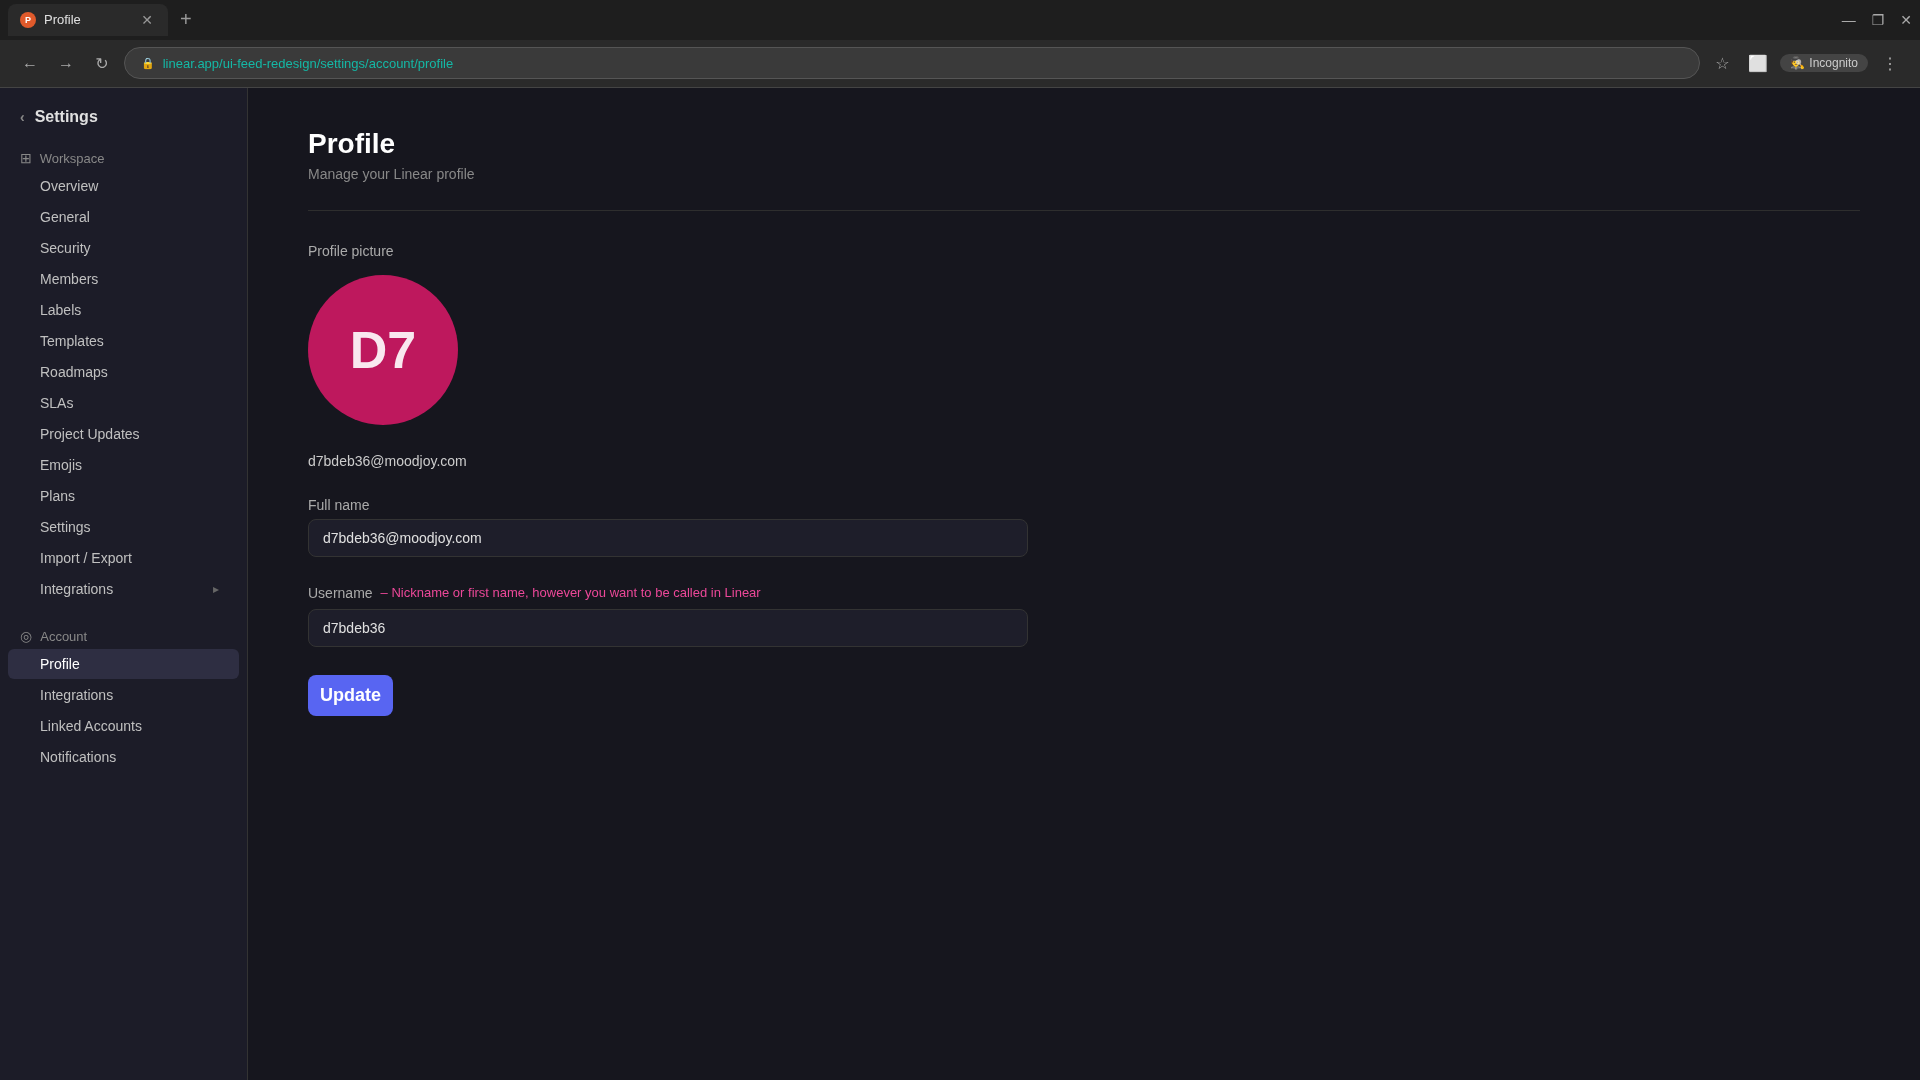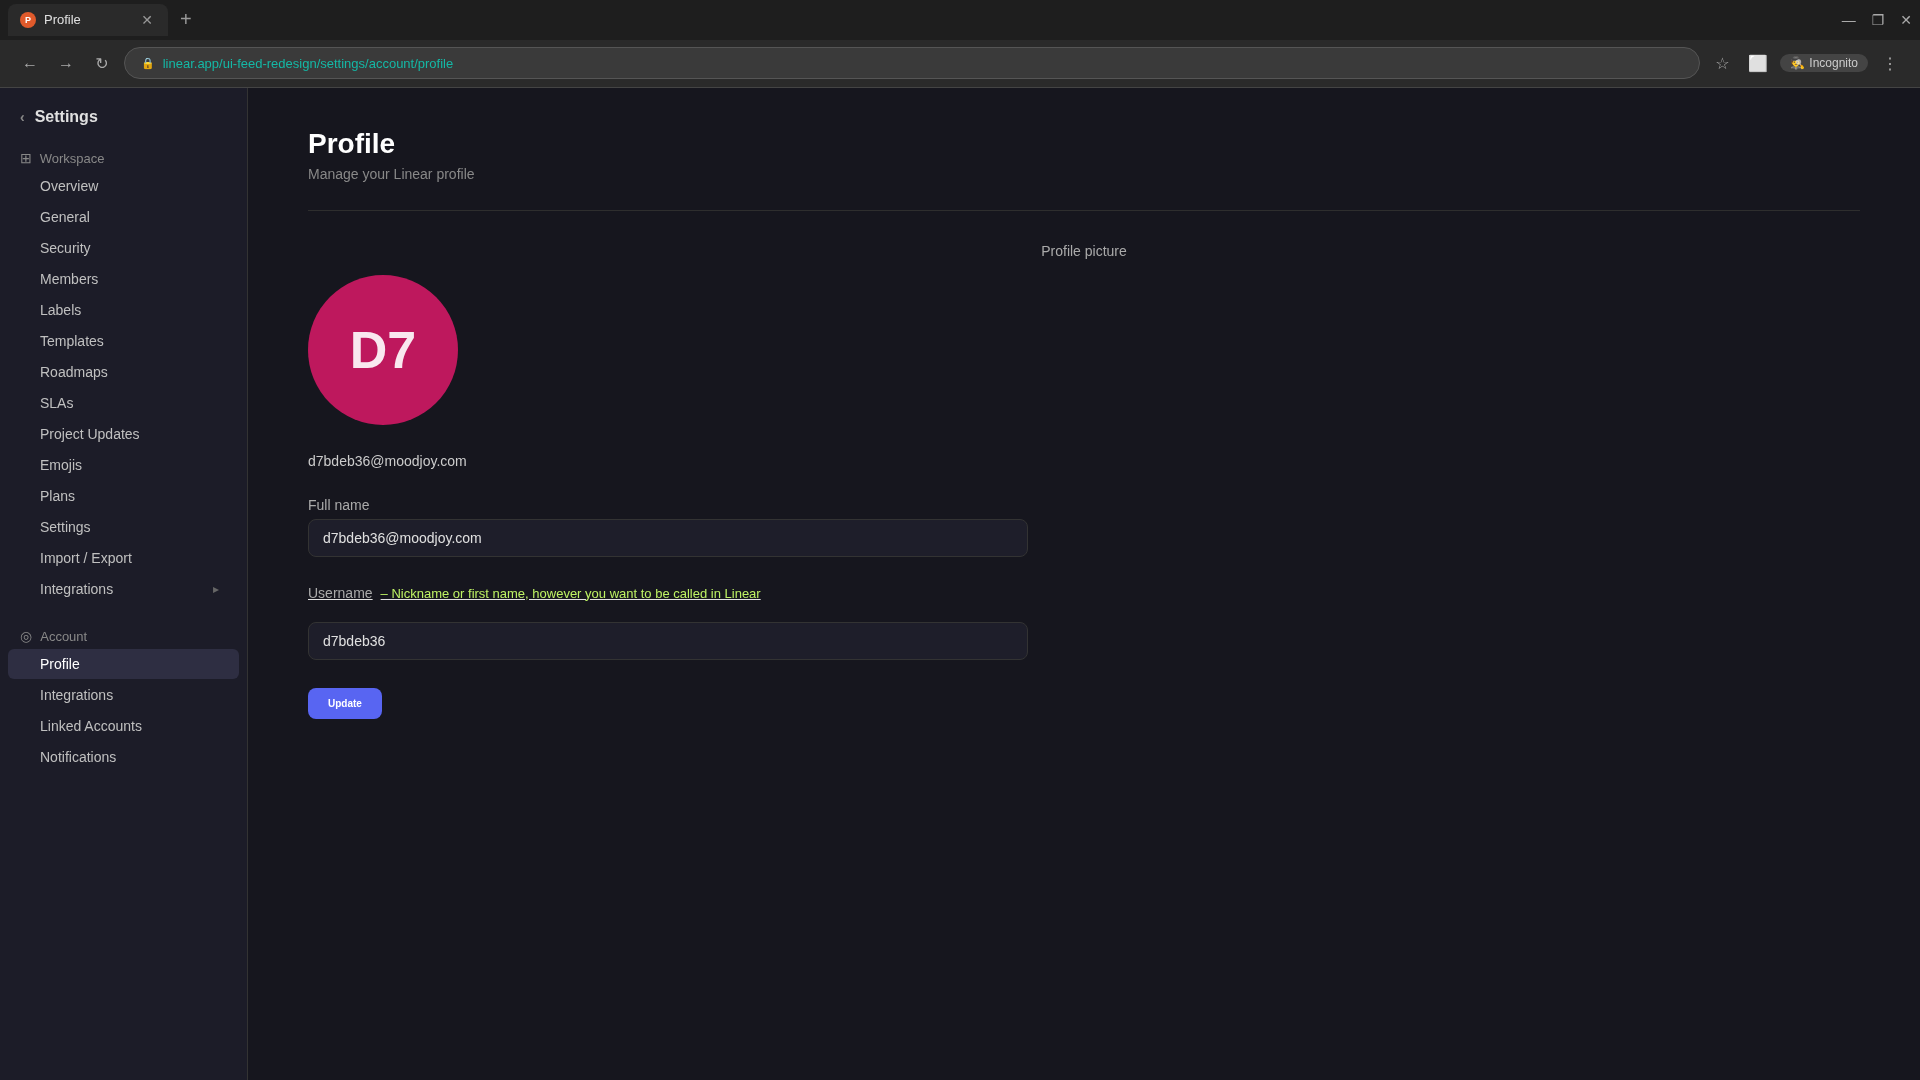--- a/index.html
+++ b/index.html
@@ -241,21 +241,20 @@
       border: none;
       border-top: 1px solid #2e2e2e;
       margin-bottom: 32px;
     }
 
     .section-label {
       font-size: 14px;
       color: #aaa;
       margin-bottom: 16px;
       font-weight: 500;
-      text-align: center;
     }
 
     .avatar-container {
       margin-bottom: 32px;
     }
     .avatar {
       width: 150px;
       height: 150px;
       border-radius: 50%;
       background: #be185d;
@@ -293,37 +292,36 @@
       font-size: 14px;
       outline: none;
       transition: border-color 0.2s;
     }
 
     .update-btn {
       background: #5865f2;
       color: white;
       border: none;
       border-radius: 8px;
-      padding: 10px 20px;
-      font-size: 10px;
+      padding: 10px 12px;
+      font-size: 18px;
       font-weight: 600;
       cursor: pointer;
       transition: background 0.2s;
     }
 
     .username-row {
       display: flex;
-      align-items: center;
-      gap: 8px;
-      margin-bottom: 21px;
-      text-decoration: underline;
+      align-items: flex-start;
+      gap: 8px;
+      margin-bottom: 8px;
     }
     .username-hint {
       font-size: 13px;
-      color: #bef264;
+      color: #ec4899;
     }
   </style>
 </head>
 <body>
 
 <div class="browser-chrome">
   <div class="browser-tabs">
     <div class="browser-tab">
       <div class="tab-favicon">P</div>
       <span>Profile</span>

